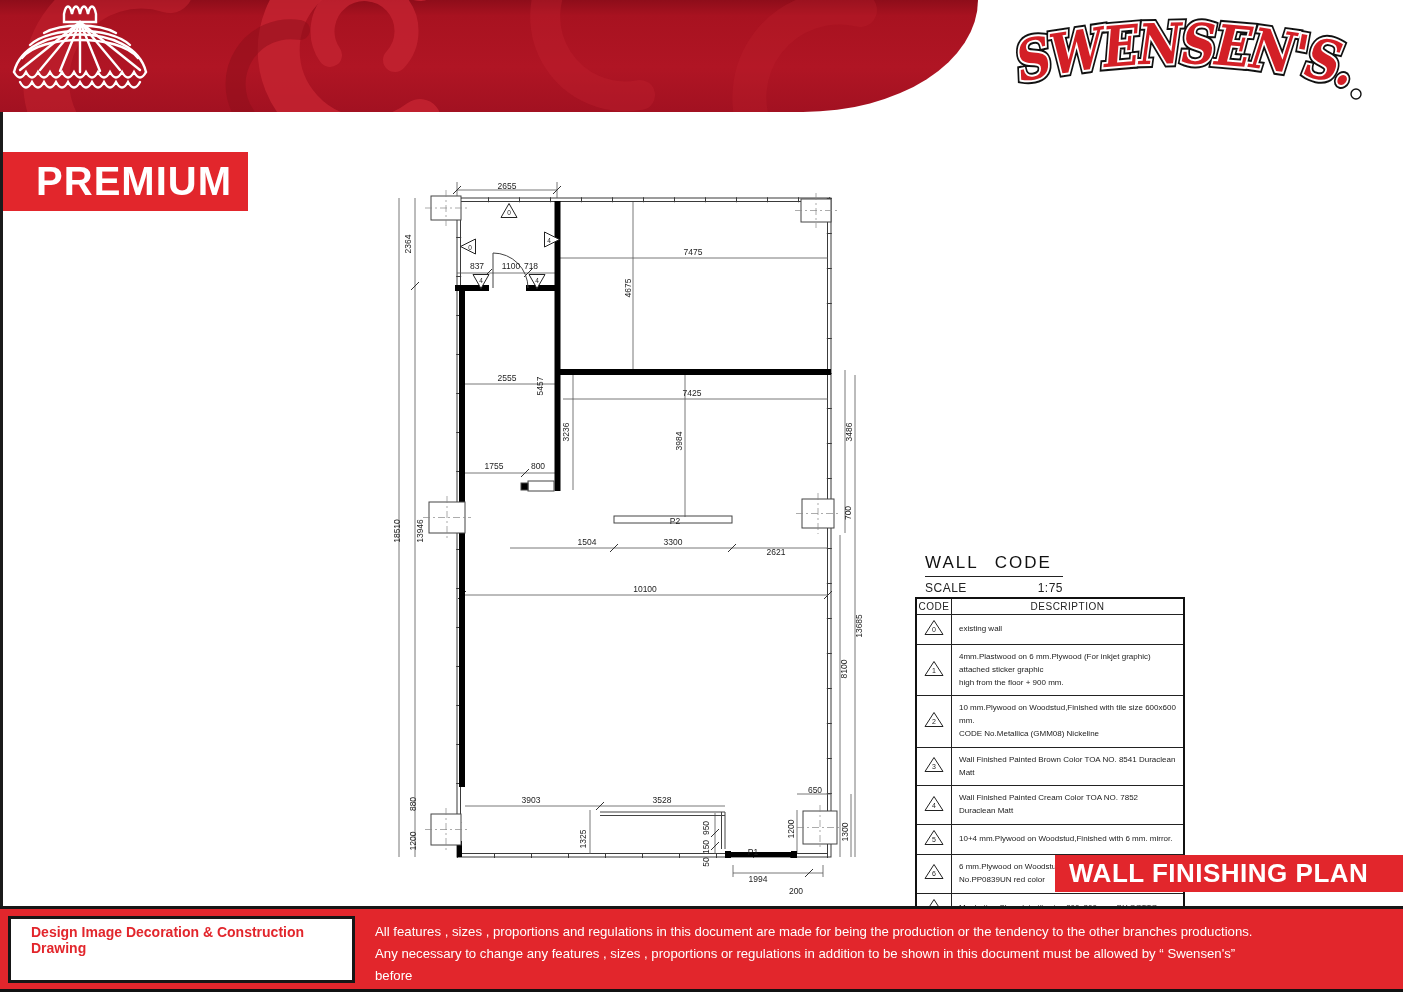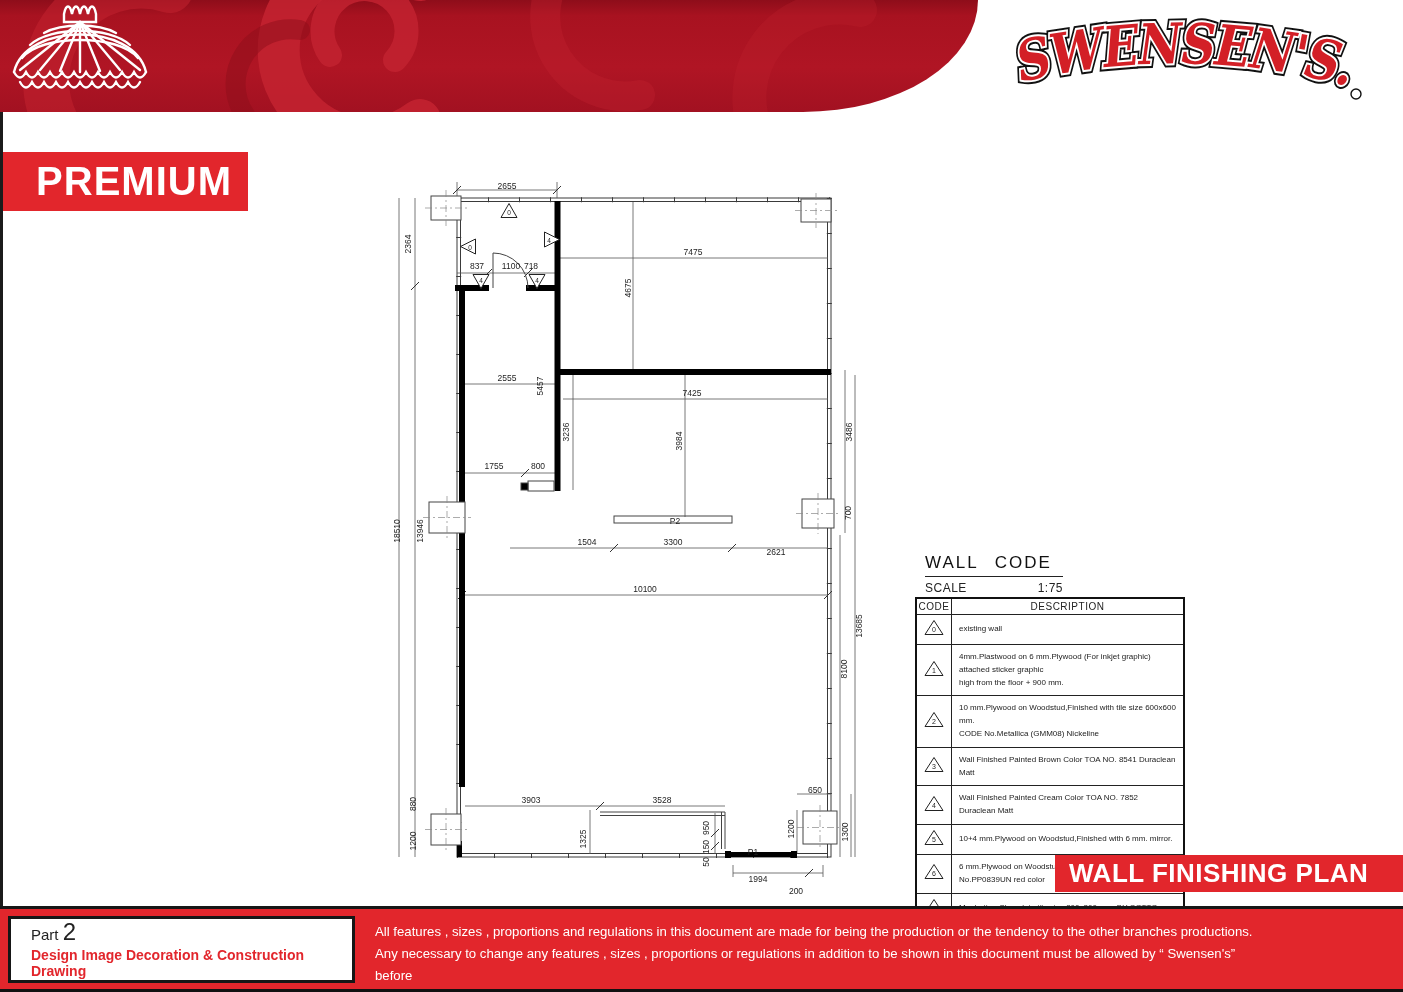--- a/index.html
+++ b/index.html
@@ -378,24 +378,20 @@
           </svg></td>
         <td class="desc-cell">Manhattan Chocolate tile size 200x200 mm. BY COTTO</td>
       </tr>
     </tbody>
 </table>
 
 <div class="title-banner">WALL FINISHING PLAN</div>
 
 <div class="footer">
   <div class="part-box">
-    <div class="part-line">
-      <span>Part</span>
-      <span class="big">2</span>
-    </div>
     <div class="part-subtitle">Design Image Decoration &amp; Construction Drawing</div>
   </div>
   <div class="disclaimer">
       <div>All features , sizes , proportions and regulations in this document are made for being the production or the tendency to the other branches productions.</div>
       <div>Any necessary to change any features , sizes , proportions or regulations in addition to be shown in this document must be allowed by “ Swensen's” before</div>
       <div>any procedure.</div>
     </div>
 </div>
 <div class="bottom-strip"></div>
 

